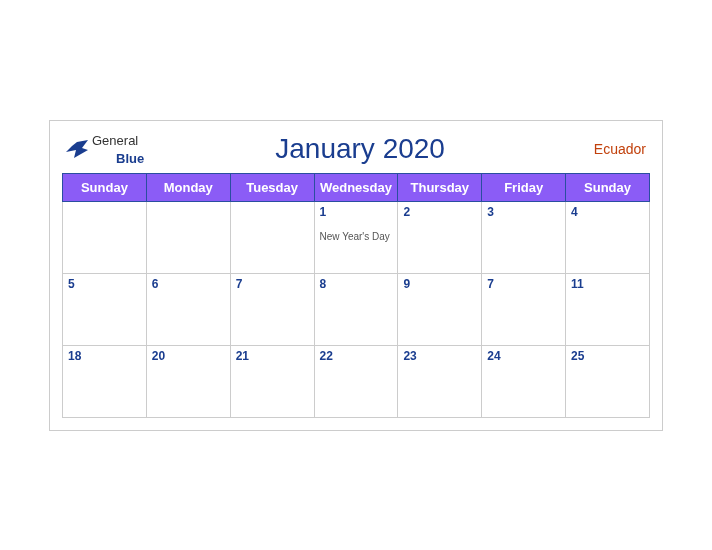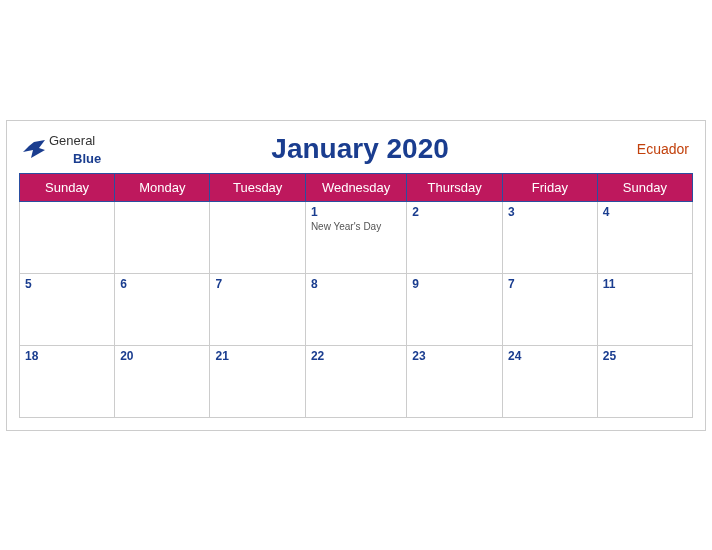--- a/index.html
+++ b/index.html
@@ -6,21 +6,21 @@
     body {
       font-family: Arial, sans-serif;
       background: #fff;
       display: flex;
       justify-content: center;
       align-items: center;
       width: 712px;
       height: 550px;
     }
     .calendar-wrapper {
-      width: 700px;
+      width: 614px;
       background: #fff;
       border: 1px solid #ccc;
       padding: 10px 12px 12px;
     }
     .calendar-header {
       display: flex;
       align-items: center;
       justify-content: space-between;
       margin-bottom: 6px;
       padding: 0 4px;
@@ -41,62 +41,62 @@
       font-weight: bold;
       margin-left: 24px;
     }
     .logo-bird {
       width: 22px;
       height: 18px;
     }
     .calendar-title {
       font-size: 28px;
       color: #1a3d8f;
-      font-weight: bold;
+      font-weight: normal;
       text-align: center;
       flex: 1;
     }
     .country-name {
       font-size: 14px;
       color: #c2410c;
       min-width: 70px;
       text-align: right;
     }
     .calendar-grid {
       width: 100%;
       border-collapse: collapse;
     }
     .calendar-grid th {
-      background-color: #be185d;
+      background-color: #8b5cf6;
       color: #fff;
       text-align: center;
-      padding: 6px 16px;
+      padding: 6px 0;
       font-size: 13px;
-      font-weight: normal;
+      font-weight: bold;
       border: 1px solid #2a4ea0;
     }
     .calendar-grid td {
       border: 1px solid #ccc;
       vertical-align: top;
       width: calc(100% / 7);
       height: 72px;
       padding: 3px 5px;
       background: #fff;
     }
     .day-number {
       font-size: 12px;
       color: #1a3d8f;
       font-weight: bold;
       display: block;
     }
     .holiday-name {
       font-size: 10px;
       color: #555;
       display: block;
-      margin-top: 2px;
+      margin-top: 12px;
     }
     .empty-cell {
       background: #fff;
     }
   </style>
 </head>
 <body>
 
 <div class="calendar-wrapper">
   <div class="calendar-header">

